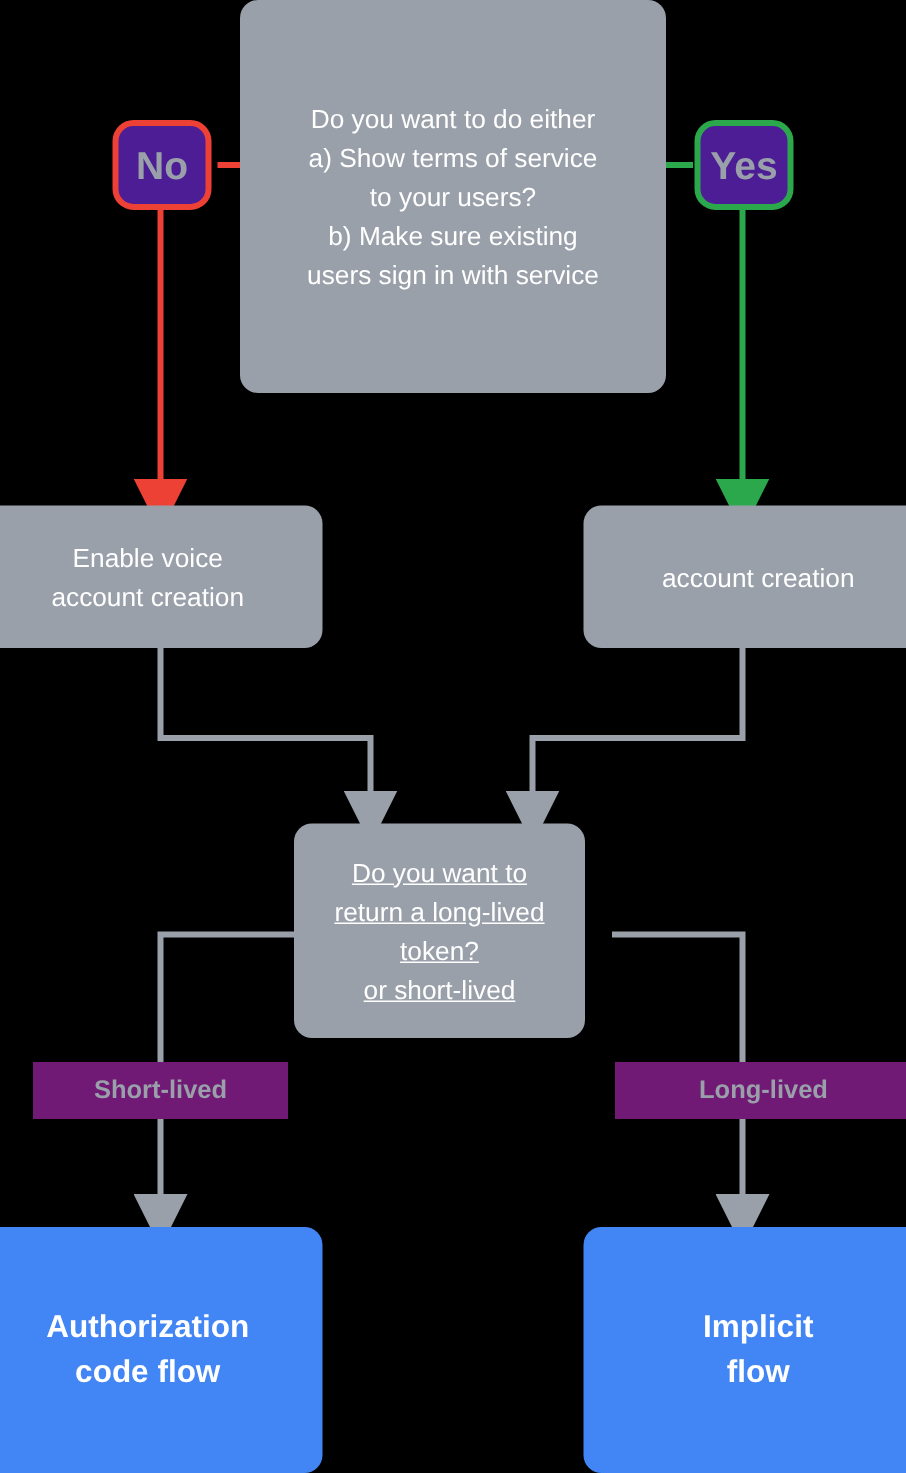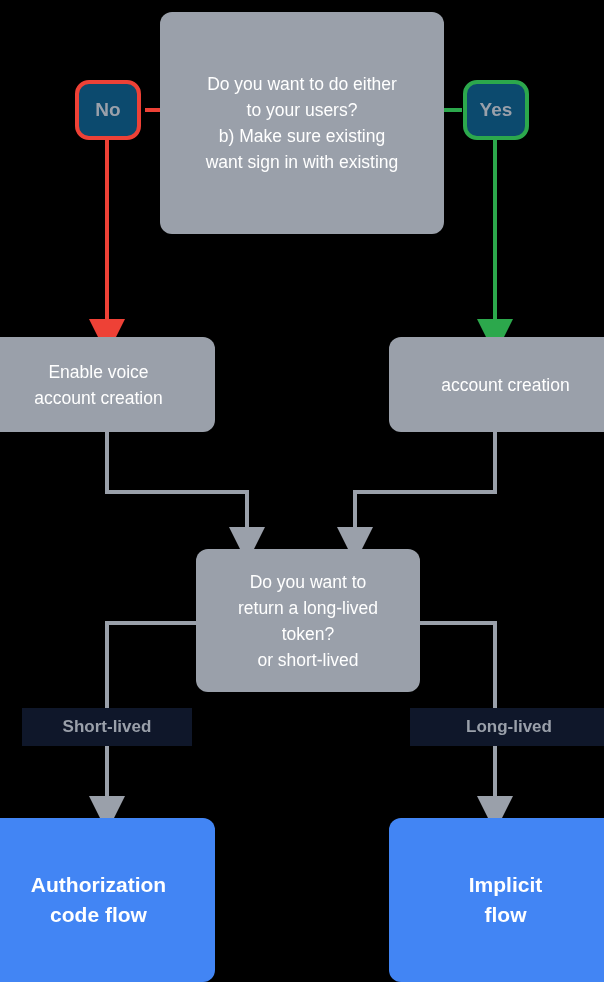--- a/index.html
+++ b/index.html
@@ -45,32 +45,32 @@
   .blue-box {
     background: #4285f4;
     border-radius: 12px;
     color: #ffffff;
     font-size: 21px;
     line-height: 30px;
     font-weight: 700;
     padding: 4px 12px;
   }
   .badge {
-    background: #0c4a6e;
+    background: #4c1d95;
     border-radius: 14px;
     color: #9aa0aa;
-    font-size: 19px;
+    font-size: 26px;
     font-weight: 700;
     border: 4px solid #cccccc;
     z-index: 5;
   }
   .badge-no { border-color: #ee4136; }
   .badge-yes { border-color: #2ca84c; }
   .edge-label {
-    background: #0f172a;
+    background: #701a75;
     color: #9aa0aa;
     font-size: 17px;
     font-weight: 700;
     border-radius: 0;
     z-index: 5;
   }
   .nowrap { white-space: nowrap; }
 </style>
 </head>
 <body>
@@ -100,26 +100,27 @@
 
     <path d="M107,432 L107,492 L247,492 L247,531" stroke="#9aa0aa" stroke-width="4" fill="none" marker-end="url(#arw-gray)"></path>
 
     <path d="M495,432 L495,492 L355,492 L355,531" stroke="#9aa0aa" stroke-width="4" fill="none" marker-end="url(#arw-gray)"></path>
 
     <path d="M196,623 L107,623 L107,800" stroke="#9aa0aa" stroke-width="4" fill="none" marker-end="url(#arw-gray)"></path>
 
     <path d="M408,623 L495,623 L495,800" stroke="#9aa0aa" stroke-width="4" fill="none" marker-end="url(#arw-gray)"></path>
   </svg>
 
-  <div class="node gray-box" style="left:160px; top:12px; width:284px; height:222px;">
+  <div class="node gray-box" style="left:160px; top:0px; width:284px; height:262px;">
     <div>
       <div>Do you want to do either</div>
+      <div>a) Show terms of service</div>
       <div>to your users?</div>
       <div>b) Make sure existing</div>
-      <div>want sign in with existing</div>
+      <div>users sign in with service</div>
     </div>
   </div>
 
   <div class="node badge badge-no" style="left:75px; top:80px; width:66px; height:60px;">
     <span class="nowrap">No</span>
   </div>
 
   <div class="node badge badge-yes" style="left:463px; top:80px; width:66px; height:60px;">
     <span class="nowrap">Yes</span>
   </div>
@@ -130,21 +131,21 @@
       <div>account creation</div>
     </div>
   </div>
 
   <div class="node gray-box" style="left:389px; top:337px; width:233px; height:95px;">
     <div>
       <div>account creation</div>
     </div>
   </div>
 
-  <div class="node gray-box" style="left:196px; top:549px; width:224px; height:143px;">
+  <div class="node gray-box" style="left:196px; top:549px; width:194px; height:143px;text-decoration:underline;">
     <div>
       <div>Do you want to</div>
       <div>return a long-lived</div>
       <div>token?</div>
       <div>or short-lived</div>
     </div>
   </div>
 
   <div class="node edge-label" style="left:22px; top:708px; width:170px; height:38px;">
     <span class="nowrap">Short-lived</span>

